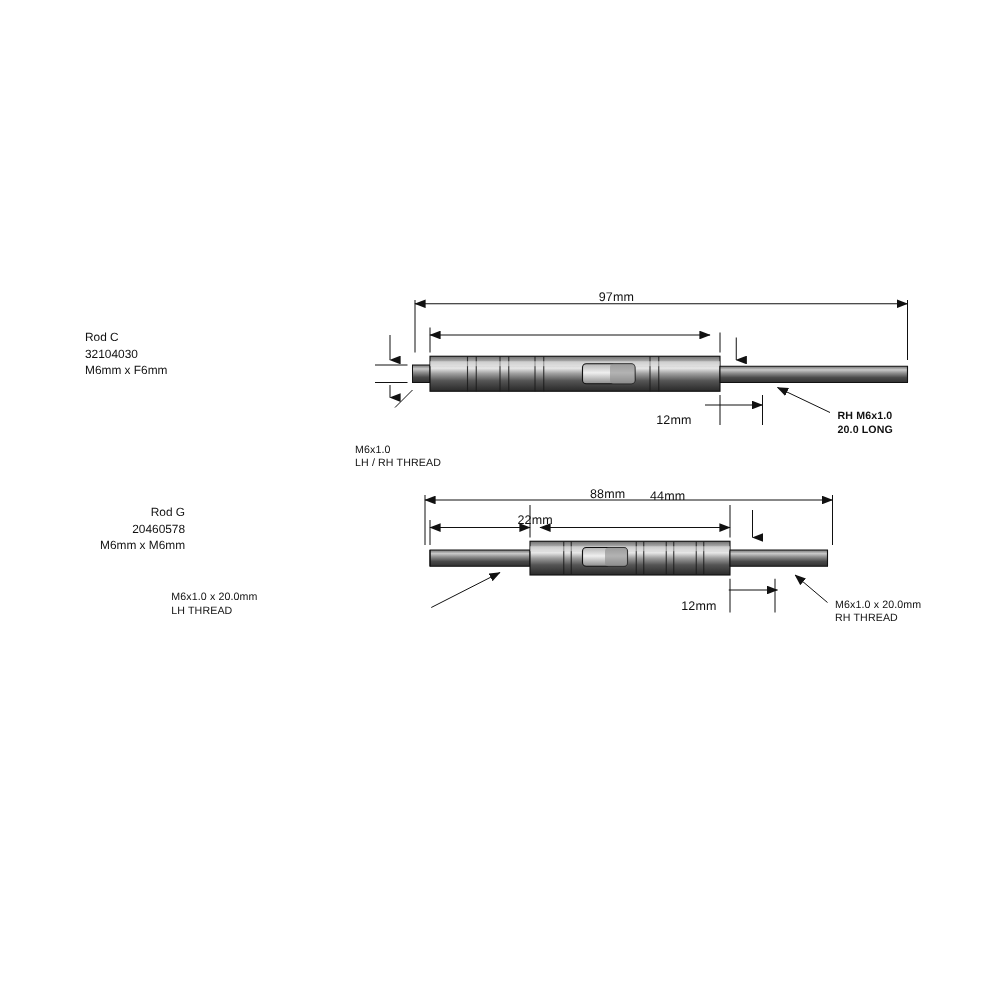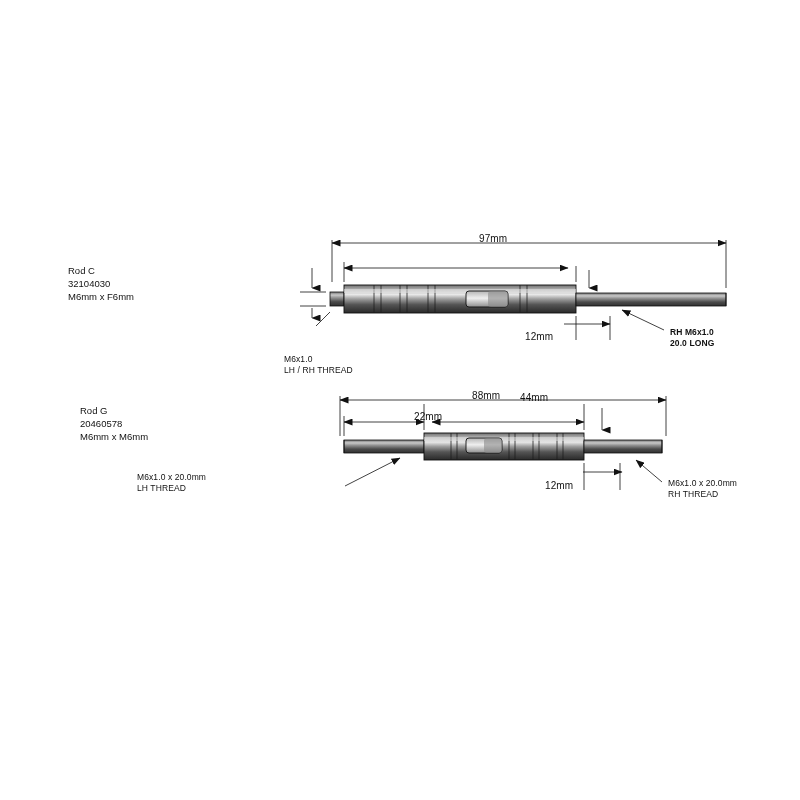--- a/index.html
+++ b/index.html
@@ -59,21 +59,21 @@
 
   <div class="lbl small" style="left:284px; top:330px;margin-top:24px;">
     <div>M6x1.0</div>
     <div>LH / RH THREAD</div>
   </div>
   <div class="lbl small" style="left:670px; top:327px;font-weight:bold;">
     <div>RH M6x1.0</div>
     <div>20.0 LONG</div>
   </div>
 
-  <div class="partblock" style="left:80px; top:404px;">
+  <div class="partblock" style="left:80px; top:404px;text-align:right;">
     <div>Rod G</div>
     <div>20460578</div>
     <div>M6mm x M6mm</div>
   </div>
 
   <div class="lbl" style="left:472px; top:390px;">88mm</div>
   <div class="lbl" style="left:366px; top:411px;margin-left:48px;">22mm</div>
   <div class="lbl" style="left:488px; top:392px;margin-left:32px;">44mm</div>
   <div class="lbl" style="left:545px; top:480px;">12mm</div>
 

